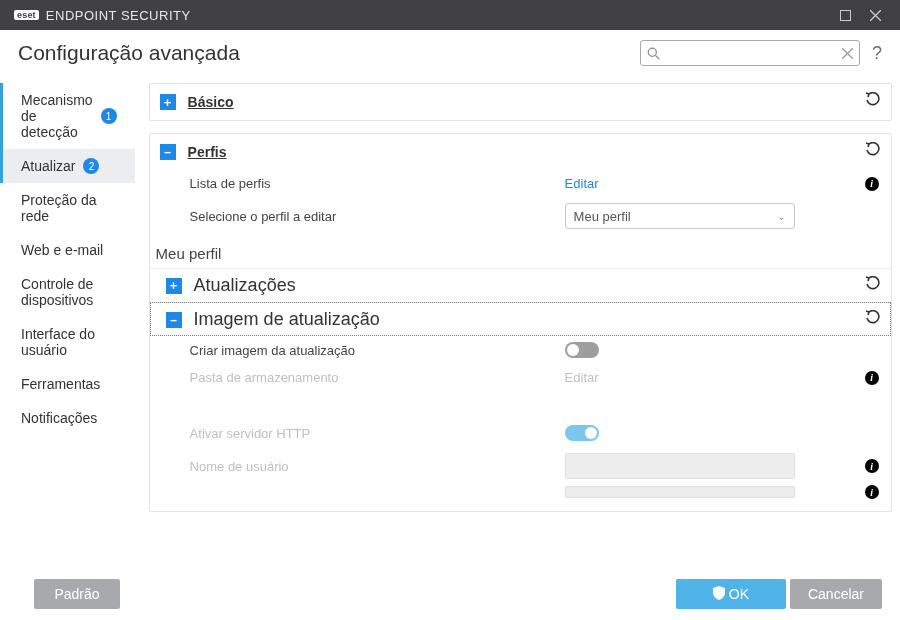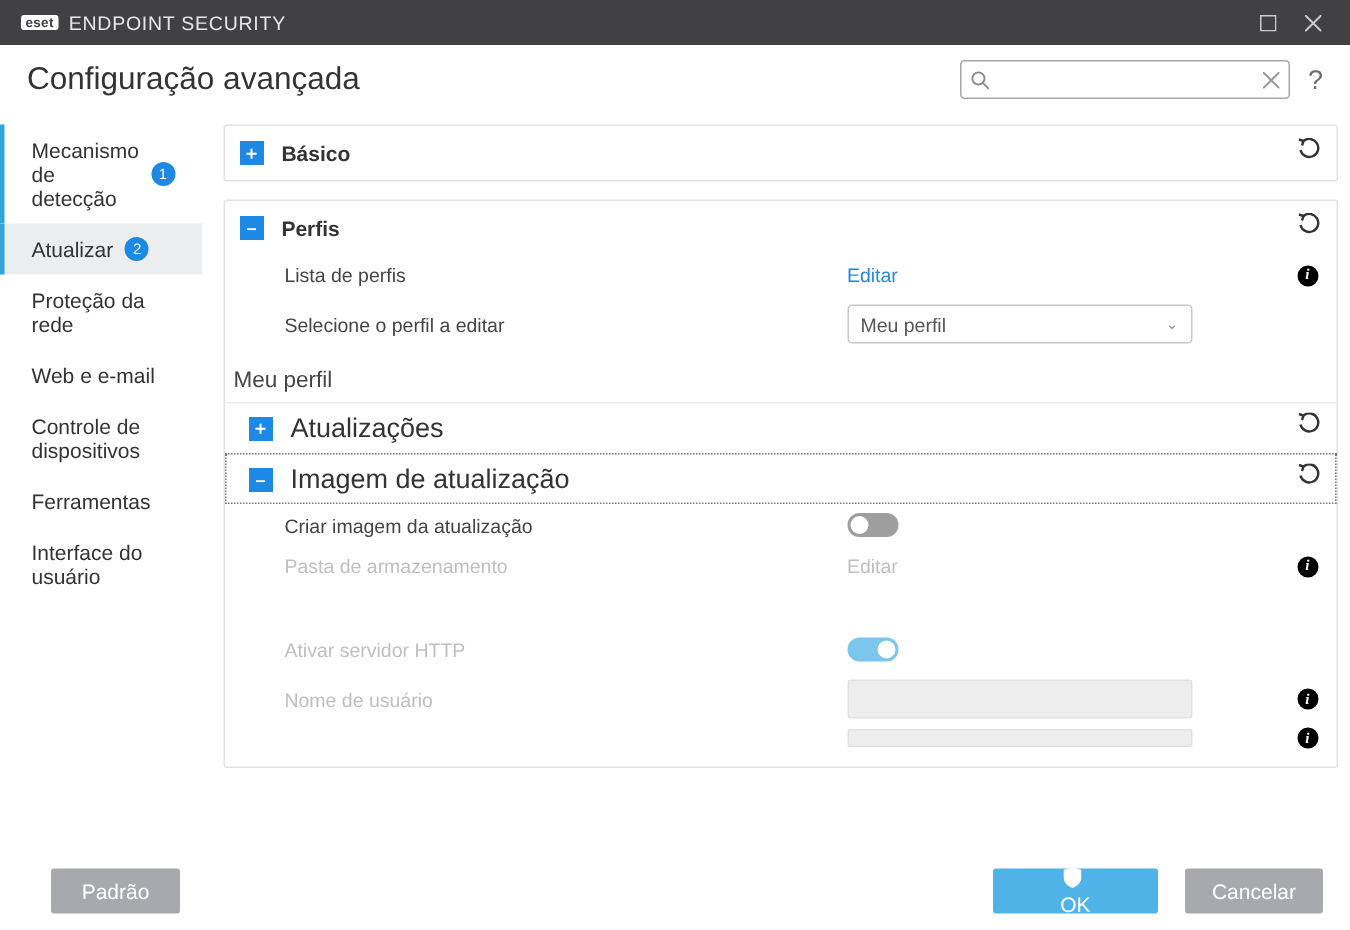--- a/index.html
+++ b/index.html
@@ -162,20 +162,21 @@
       padding:0 10px;
       cursor:pointer;
     }
     .panel-header .sqicon{
       margin-right:12px;
     }
     .panel-header .title{
       font-size:14px;
       font-weight:600;
       color:#333;
+      text-decoration:underline;
     }
     .panel-header .hdr-spacer{flex:1;}
     .revert-ic{color:#444;}
     .sqicon{
       width:16px;height:16px;display:inline-flex;align-items:center;justify-content:center;color:#fff;font-size:12px;font-weight:700;
     }
     .sq-plus{background:#1e88e5;}
     .sq-minus{background:#1e88e5;}
     .row{
       display:flex;
@@ -230,21 +231,21 @@
     }
     
     .footer{
       position:absolute;bottom:0;left:16px;right:0;height:52px;background:#fff;display:flex;align-items:center;padding:0 18px;
     }
     .footer .f-spacer{flex:1;}
     .btn{
       height:30px;min-width:86px;border-radius:2px;font-size:14px;display:inline-flex;align-items:center;justify-content:center;padding:0 18px;cursor:pointer;border:none;
     }
     .btn-grey{background:#a7a9ac;color:#fff;}
-    .btn-blue{background:#4fb3e8;color:#fff;margin-right:18px;font-weight:500;min-width:110px;flex-direction:column;}
+    .btn-blue{background:#4fb3e8;color:#fff;margin-right:4px;font-weight:500;min-width:110px;}
     .btn-blue .shield{margin-right:4px;}
     .info-i{
       width:14px;height:14px;border-radius:50%;background:#000;color:#fff;display:inline-flex;align-items:center;justify-content:center;font-size:10px;font-weight:700;font-style:italic;font-family:Georgia,serif;
     }
   </style>
 </head>
 <body>
 
 <div class="titlebar">
   <span class="brand-logo">eset</span>
@@ -293,24 +294,27 @@
     <div class="side-item">
       <span>Proteção da rede</span>
     </div>
     <div class="side-item">
       <span>Web e e-mail</span>
     </div>
     <div class="side-item">
       <span>Controle de dispositivos</span>
     </div>
     <div class="side-item">
+      <span>Interface do usuário</span>
+    </div>
+    <div class="side-item">
       <span>Ferramentas</span>
     </div>
     <div class="side-item">
-      <span>Interface do usuário</span>
+      <span>Notificações</span>
     </div>
   </div>
 
   <div class="main-wrap">
     <div class="main">
 
       <div class="panel">
         <div class="panel-header">
           <span class="sqicon sq-plus">＋</span>
           <span class="title">Básico</span>

